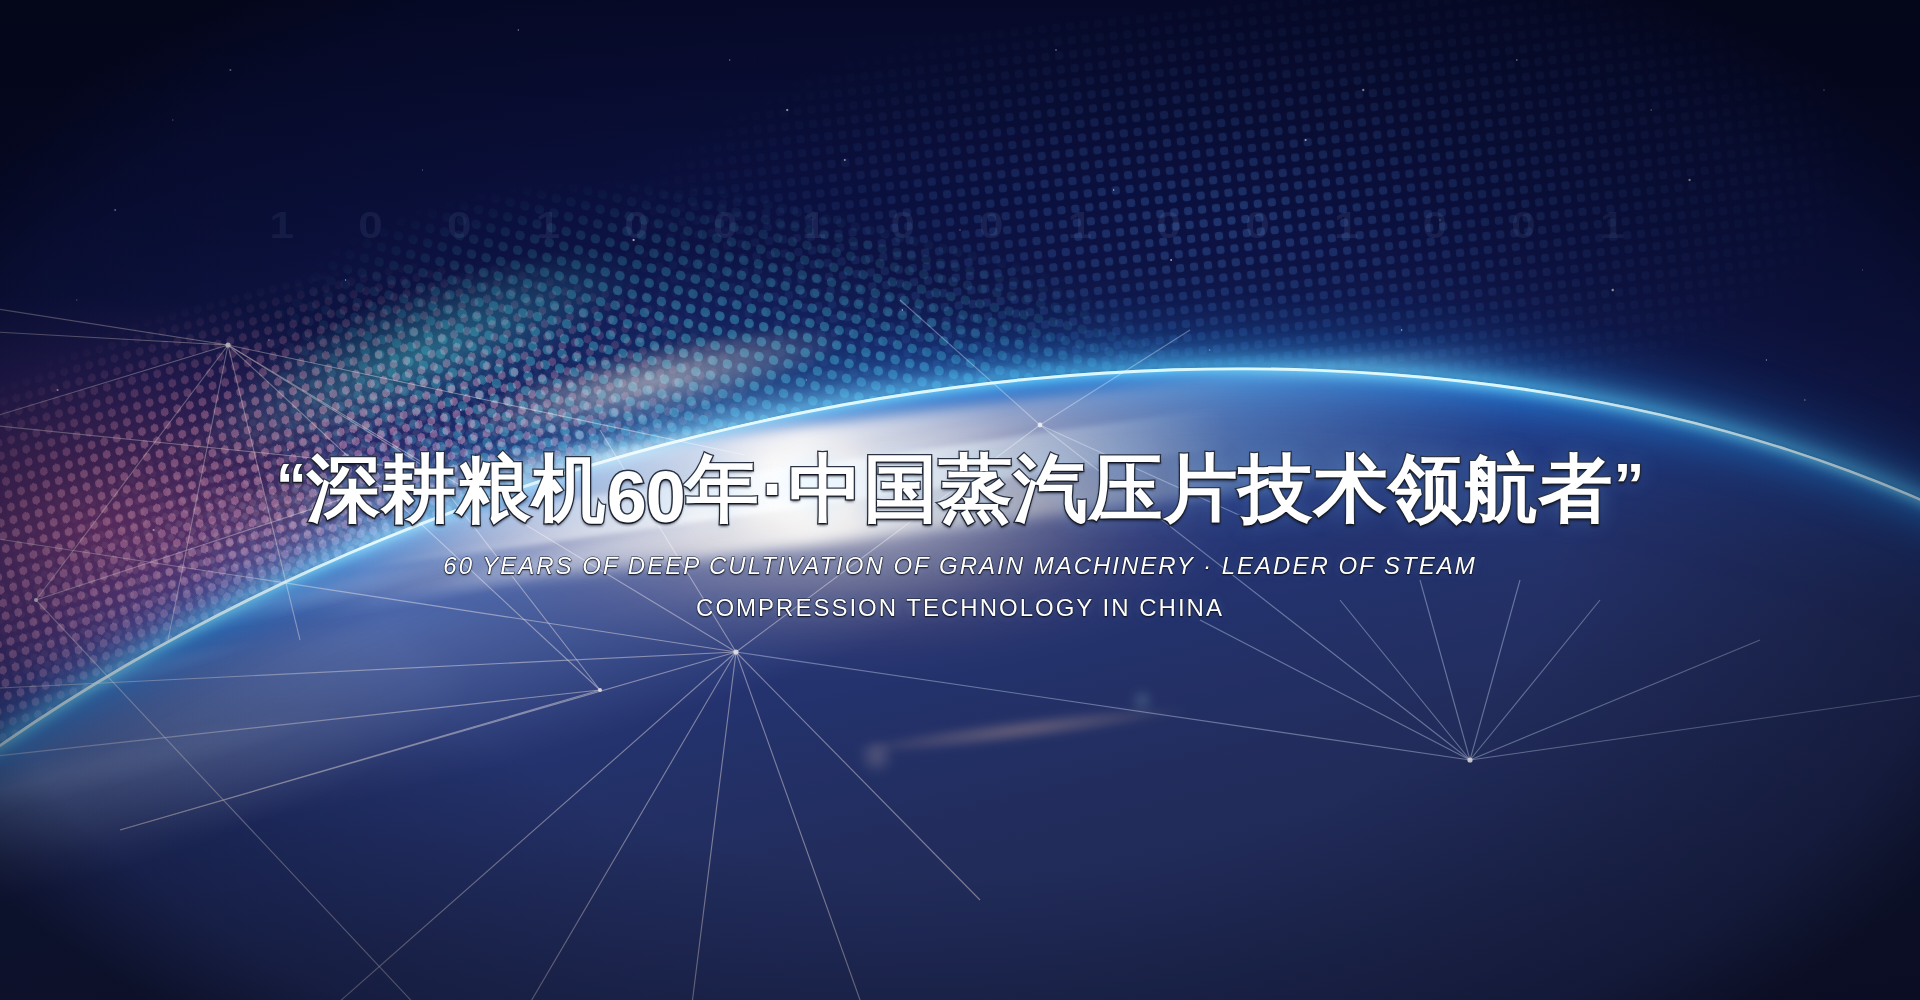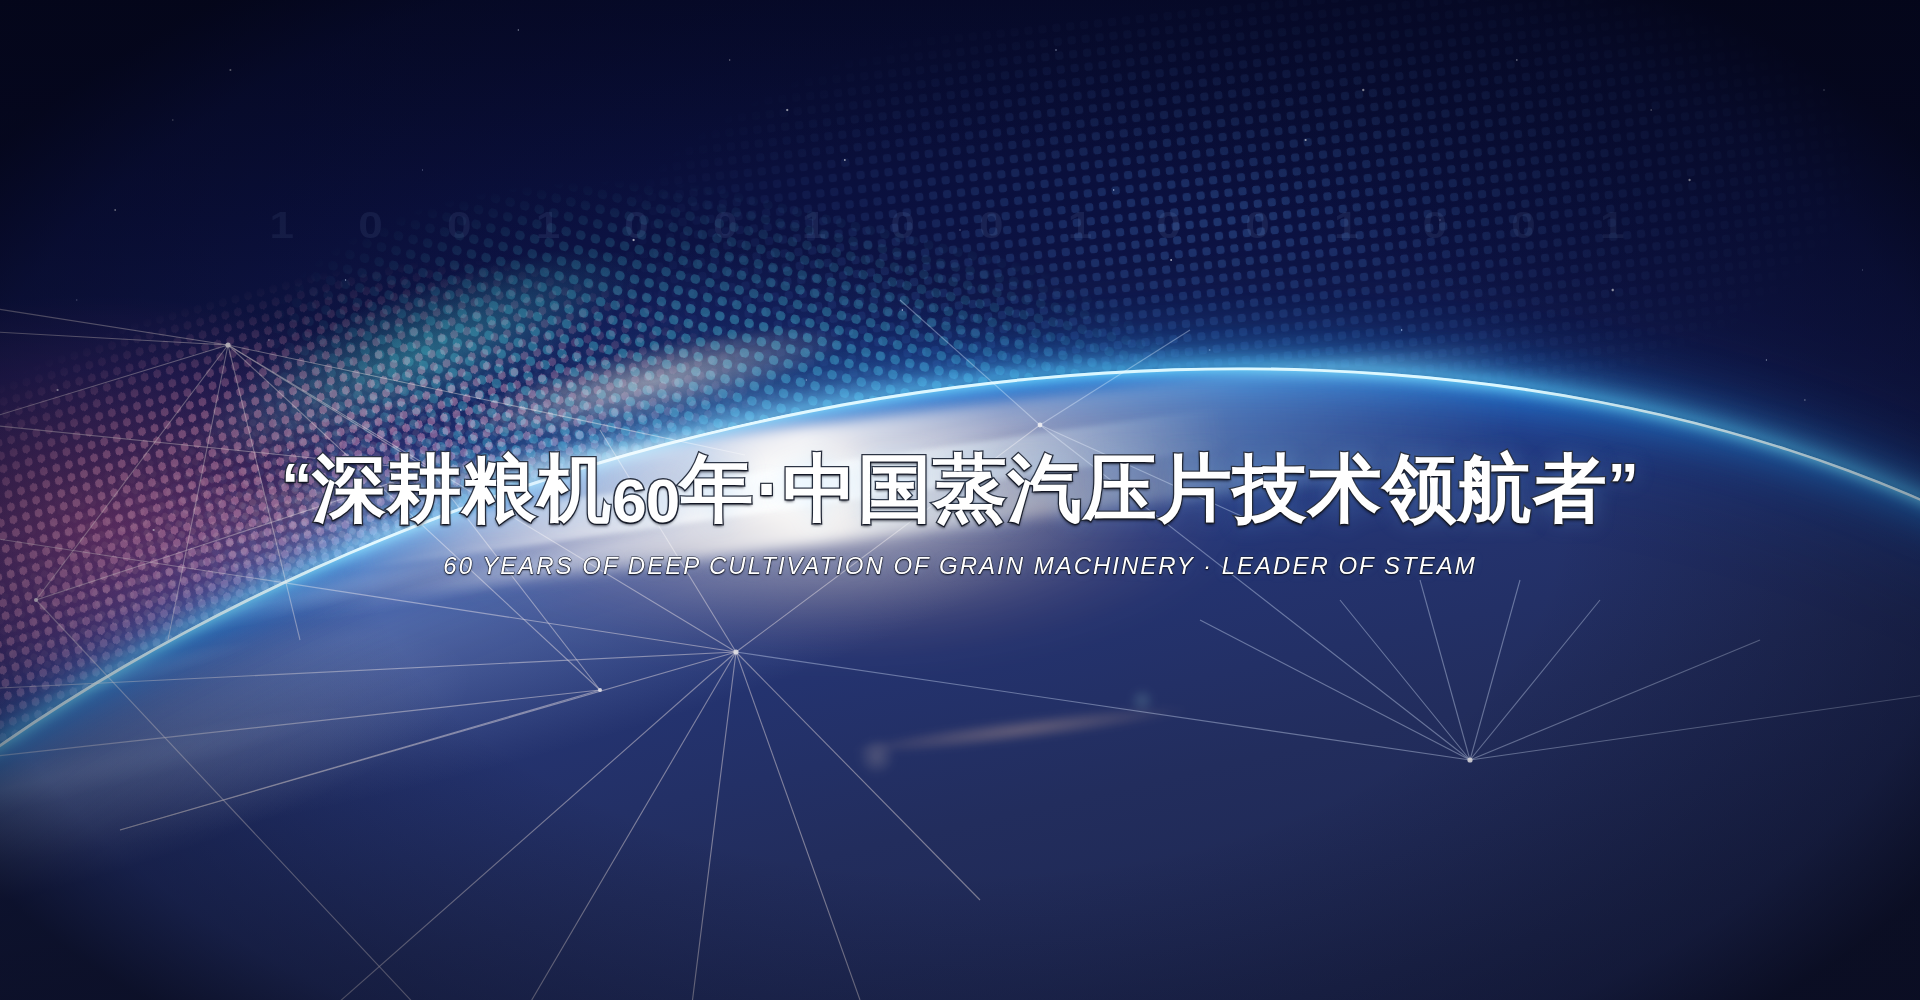--- a/index.html
+++ b/index.html
@@ -314,21 +314,21 @@
     text-shadow:
       0 0 1px rgba(20,22,34,.95),
       0 2px 3px rgba(8,10,22,.85),
       0 0 22px rgba(130,200,255,.30);
   }
   #main-title .quote {
     font-size:62px; vertical-align:top; position:relative; top:2px;
     letter-spacing:0;
   }
   #main-title .big60 {
-    font-size:62px; letter-spacing:-1px; position:relative; top:8px;
+    font-size:72px; letter-spacing:-1px; position:relative; top:8px;
     -webkit-text-stroke:3px #2a2d3a;
   }
   #main-title .dot { letter-spacing:0; padding:0 2px; }
 
   .sub-line {
     font-family:"Liberation Sans", sans-serif;
     font-weight:400;
     font-size:24px;
     letter-spacing:2.0px;
     color:#ffffff;
@@ -432,15 +432,16 @@
       <circle cx="36" cy="600" r="2.0"></circle>
     </g>
   </svg>
 
   <div class="layer" id="vignette"></div>
 
   <div id="textblock">
     <h1 id="main-title"><span class="quote">“</span><span>深耕粮机</span><span class="big60">60</span><span>年</span><span class="dot">·</span><span>中国蒸汽压片技术领航者</span><span class="quote">”</span></h1>
 
     <div class="sub-line" id="sub1">60 YEARS OF DEEP CULTIVATION OF GRAIN MACHINERY · LEADER OF STEAM</div>
+    <div class="sub-line" id="sub2">COMPRESSION TECHNOLOGY IN CHINA</div>
   </div>
 
 </div>
 
 </body></html>

